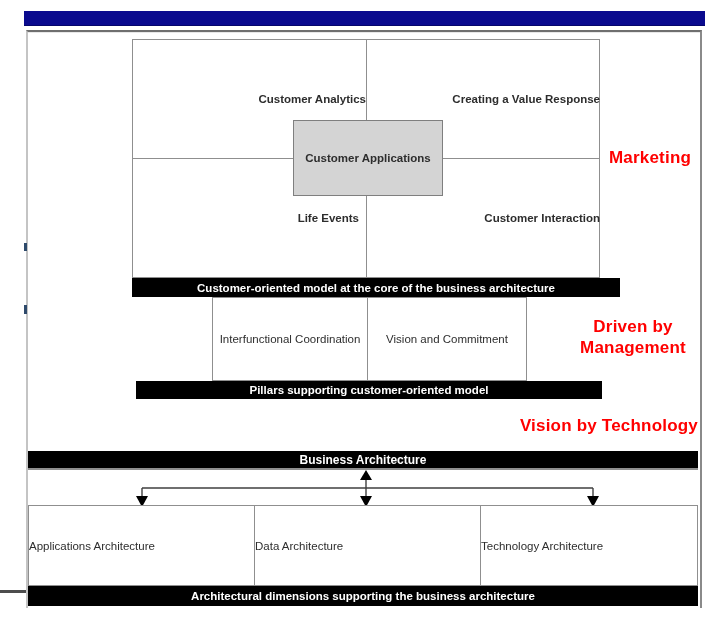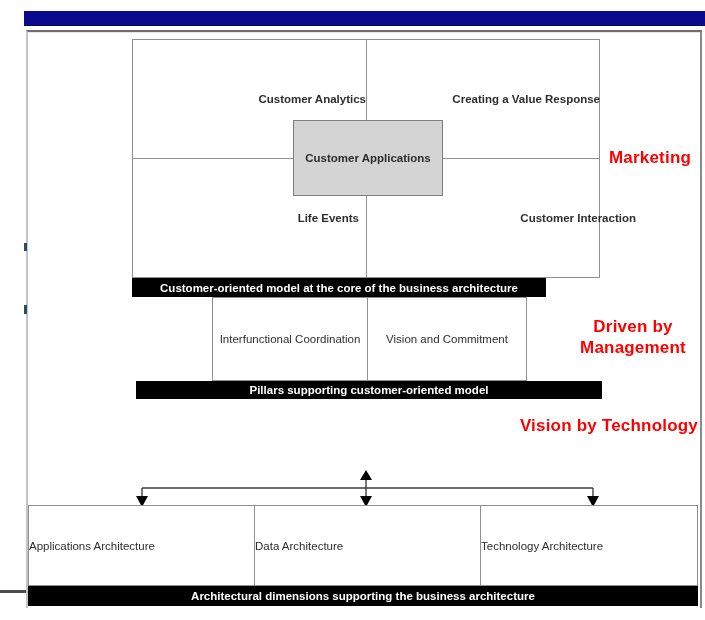--- a/index.html
+++ b/index.html
@@ -13,28 +13,28 @@
   
   .frame{left:26px;top:30px;width:672px;height:576px;background:#ffffff;
     border-top:2px solid #6f6f6f;border-left:2px solid #c4c4c4;border-right:2px solid #8a8a8a;border-bottom:none;
     box-shadow:inset 0 1px 0 #e8e8e8;}
   
   .grid{left:132px;top:39px;width:468px;height:239px;border:1px solid #8f8f8f;background:#ffffff;box-sizing:border-box;}
   .grid-vline{left:366px;top:39px;width:1px;height:239px;background:#8f8f8f;}
   .grid-hline{left:132px;top:158px;width:468px;height:1px;background:#8f8f8f;}
   .quad{width:234px;height:119px;display:flex;align-items:center;justify-content:flex-end;
     font-size:11.5px;font-weight:bold;text-align:center;}
-  .q0{left:132px;top:39px;} .q1{left:366px;top:39px;} .q2{left:125px;top:158px;} .q3{left:366px;top:158px;padding-left:36px;}
+  .q0{left:132px;top:39px;} .q1{left:366px;top:39px;} .q2{left:125px;top:158px;} .q3{left:366px;top:158px;}
   .center-box{left:293px;top:120px;width:150px;height:76px;background:#d4d4d4;border:1px solid #7f7f7f;
     box-sizing:border-box;display:flex;align-items:center;justify-content:center;
     font-size:11.5px;font-weight:bold;text-align:center;}
   
   .bar{background:#000000;color:#ffffff;font-size:11.5px;font-weight:bold;text-align:center;
     display:flex;align-items:center;justify-content:center;box-sizing:border-box;}
-  .bar1{left:132px;top:278px;width:414px;height:19px;}
+  .bar1{left:132px;top:278px;width:488px;height:19px;}
   .bar2{left:136px;top:381px;width:466px;height:18px;}
   .bar3{left:28px;top:451px;width:670px;height:19px;border-bottom:2px solid #909090;font-size:12px;}
   .bar4{left:28px;top:586px;width:670px;height:20px;}
   
   .pillar{top:297px;height:84px;border:1px solid #8f8f8f;box-sizing:border-box;background:#ffffff;
     display:flex;align-items:center;justify-content:center;font-size:11.5px;font-weight:400;text-align:center;color:#2e2e2e;}
   .pillar-left{left:212px;width:156px;}
   .pillar-right{left:367px;width:160px;}
   
   .red{color:#ff0000;font-weight:800;font-size:17px;text-align:center;letter-spacing:.2px;line-height:1.25;}
@@ -91,20 +91,23 @@
     <span>Vision and Commitment</span>
   </div>
   <div class="abs bar bar2">
     <span>Pillars supporting customer-oriented model</span>
   </div>
 
   <div class="abs red marketing">Marketing</div>
   <div class="abs red driven">Driven by Management</div>
   <div class="abs red enabled">Vision by Technology</div>
 
+  <div class="abs bar bar3">
+    <span>Business Architecture</span>
+  </div>
 
   <svg class="abs connectors" viewBox="0 0 671 38" xmlns="http://www.w3.org/2000/svg">
     <path d="M114,18 H565" stroke="#3f3f3f" stroke-width="1.4" fill="none"></path>
     <path d="M114,18 V27" stroke="#3f3f3f" stroke-width="1.4" fill="none"></path>
     <path d="M565,18 V27" stroke="#3f3f3f" stroke-width="1.4" fill="none"></path>
     <path d="M338,18 V27" stroke="#3f3f3f" stroke-width="1.4" fill="none"></path>
     <path d="M338,18 V9" stroke="#3f3f3f" stroke-width="1.4" fill="none"></path>
     <polygon points="332,10 344,10 338,0" fill="#000000"></polygon>
     <polygon points="108,26 120,26 114,37" fill="#000000"></polygon>
     <polygon points="332,26 344,26 338,37" fill="#000000"></polygon>

